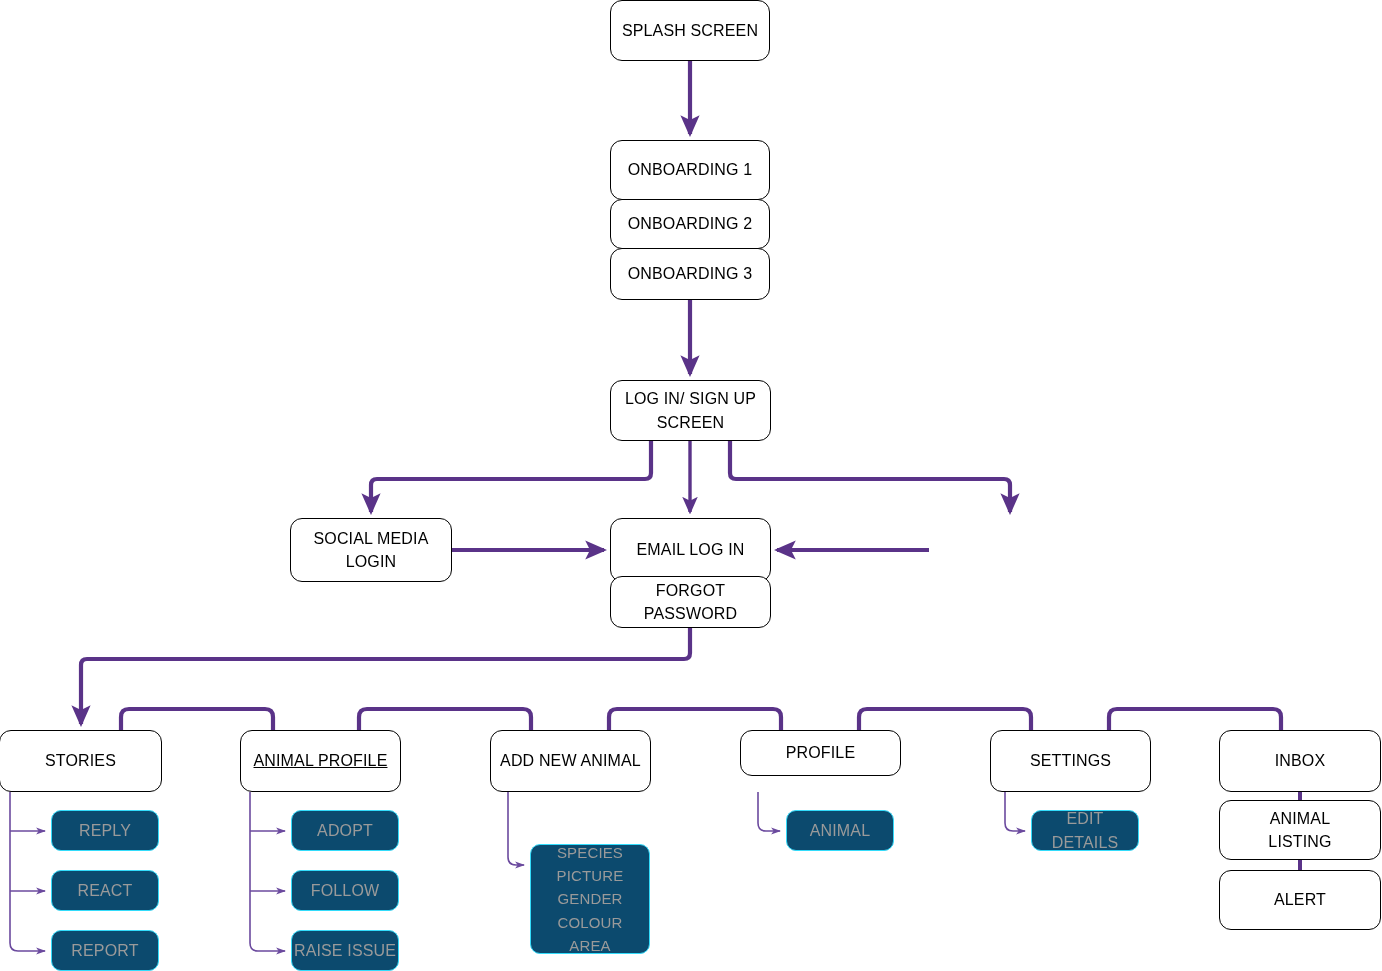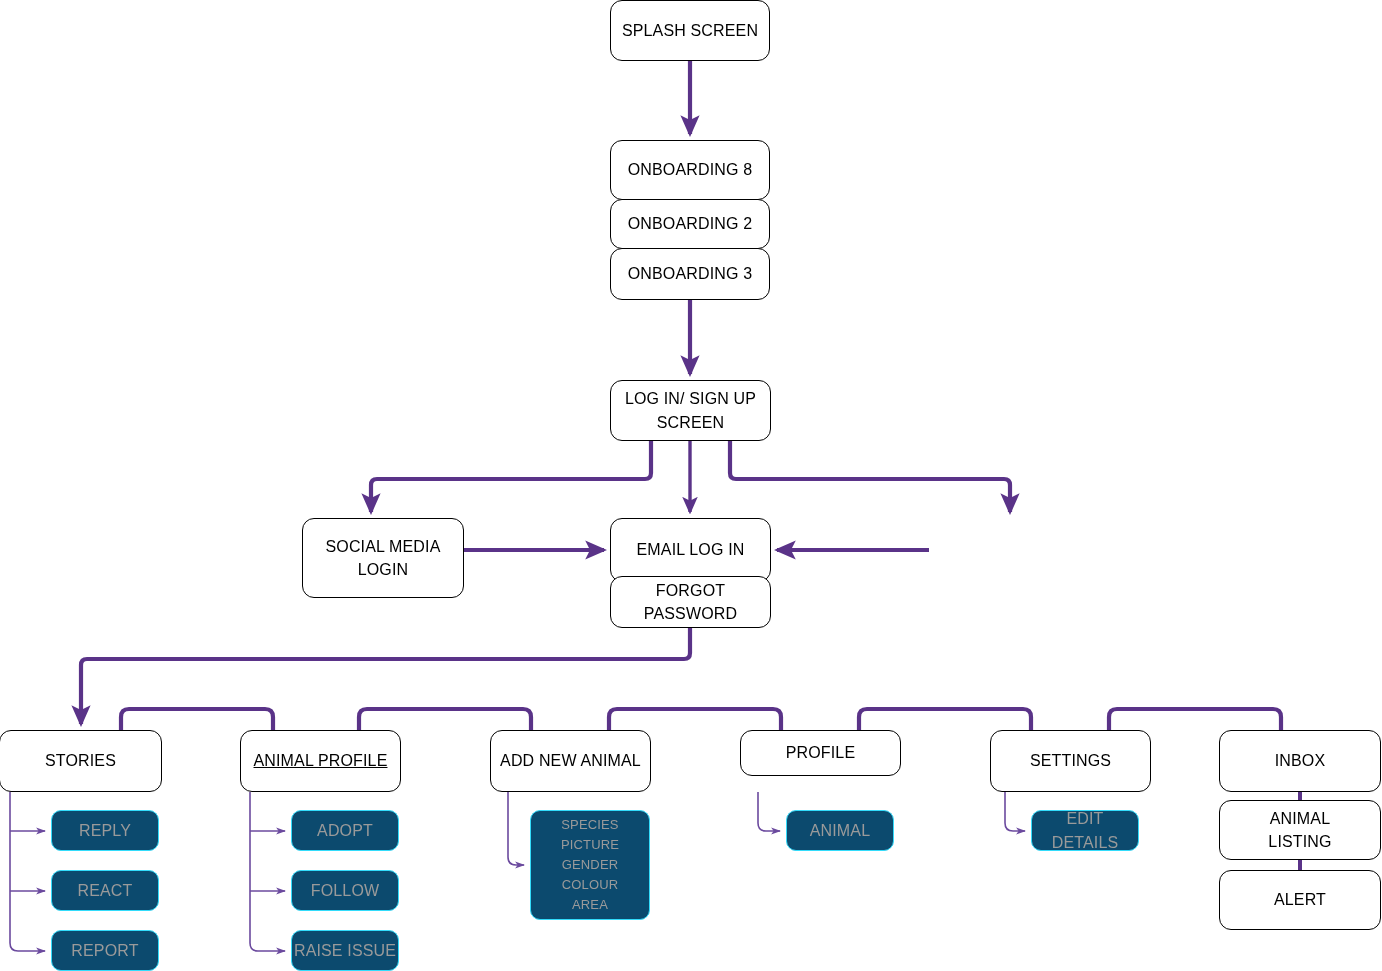--- a/index.html
+++ b/index.html
@@ -43,21 +43,22 @@
     z-index: 2;
   }
   .node.sub {
     border: 1px solid #33dcfb;
     border-radius: 10px;
     color: #9a9a9a;
     background: #0c4a6e;
   }
   .node.sub.list {
     line-height: 1.55;
-    font-size: 13px;
+    font-size: 15px;
+    margin-top: 34px;
   }
   .node .label {
     display: block;
     white-space: pre-line;
   }
 </style>
 </head>
 <body>
 
 <div id="canvas">
@@ -110,37 +111,37 @@
 
     <path d="M 1300 792 L 1300 800" stroke="#5a3388" stroke-width="4" fill="none"></path>
     <path d="M 1300 860 L 1300 870" stroke="#5a3388" stroke-width="4" fill="none"></path>
   </svg>
 
   <div class="node" style="left:610px; top:0px; width:160px; height:61px;">
     <span class="label">SPLASH SCREEN</span>
   </div>
 
   <div class="node" style="left:610px; top:140px; width:160px; height:60px;">
-    <span class="label">ONBOARDING 8</span>
+    <span class="label">ONBOARDING 1</span>
   </div>
 
   <div class="node" style="left:610px; top:199px; width:160px; height:50px;">
     <span class="label">ONBOARDING 2</span>
   </div>
 
   <div class="node" style="left:610px; top:248px; width:160px; height:52px;">
     <span class="label">ONBOARDING 3</span>
   </div>
 
   <div class="node" style="left:610px; top:380px; width:161px; height:61px;">
     <span class="label">LOG IN/ SIGN UP
 SCREEN</span>
   </div>
 
-  <div class="node" style="left:302px; top:518px; width:162px; height:80px;">
+  <div class="node" style="left:290px; top:518px; width:162px; height:64px;">
     <span class="label">SOCIAL MEDIA LOGIN</span>
   </div>
 
   <div class="node" style="left:610px; top:518px; width:161px; height:64px;">
     <span class="label">EMAIL LOG IN</span>
   </div>
 
   <div class="node" style="left:610px; top:576px; width:161px; height:52px;">
     <span class="label">FORGOT PASSWORD</span>
   </div>

